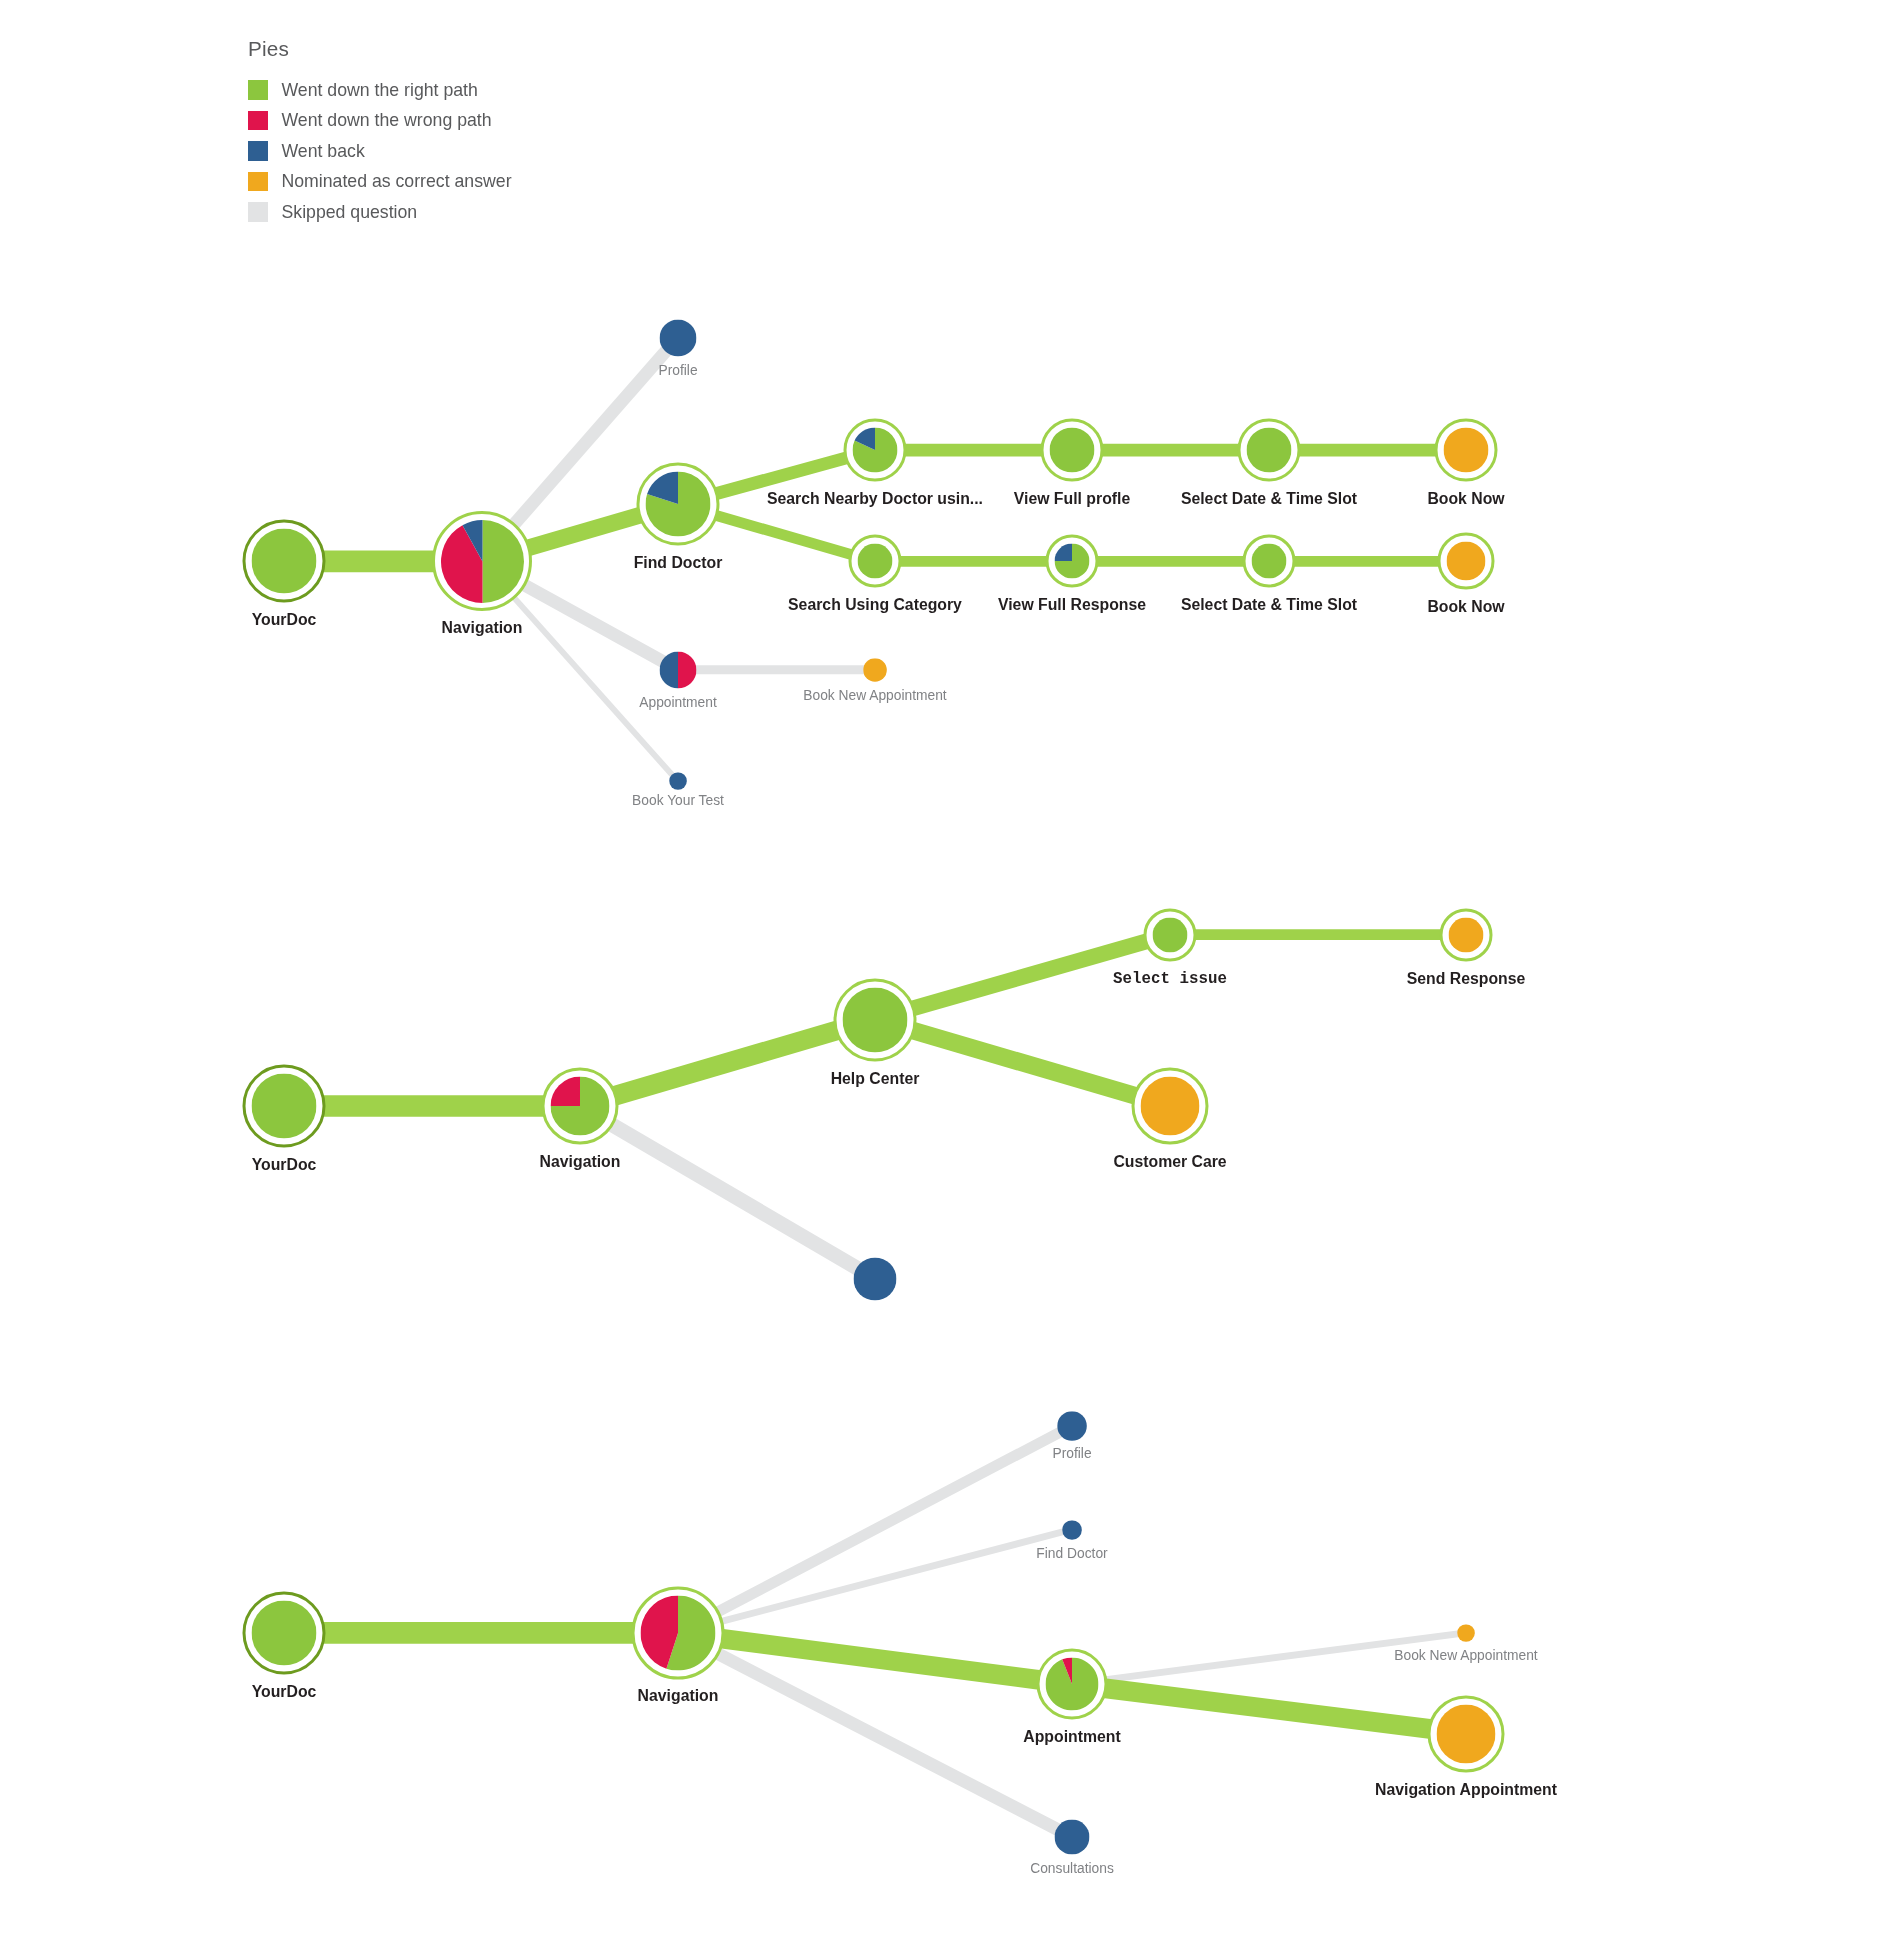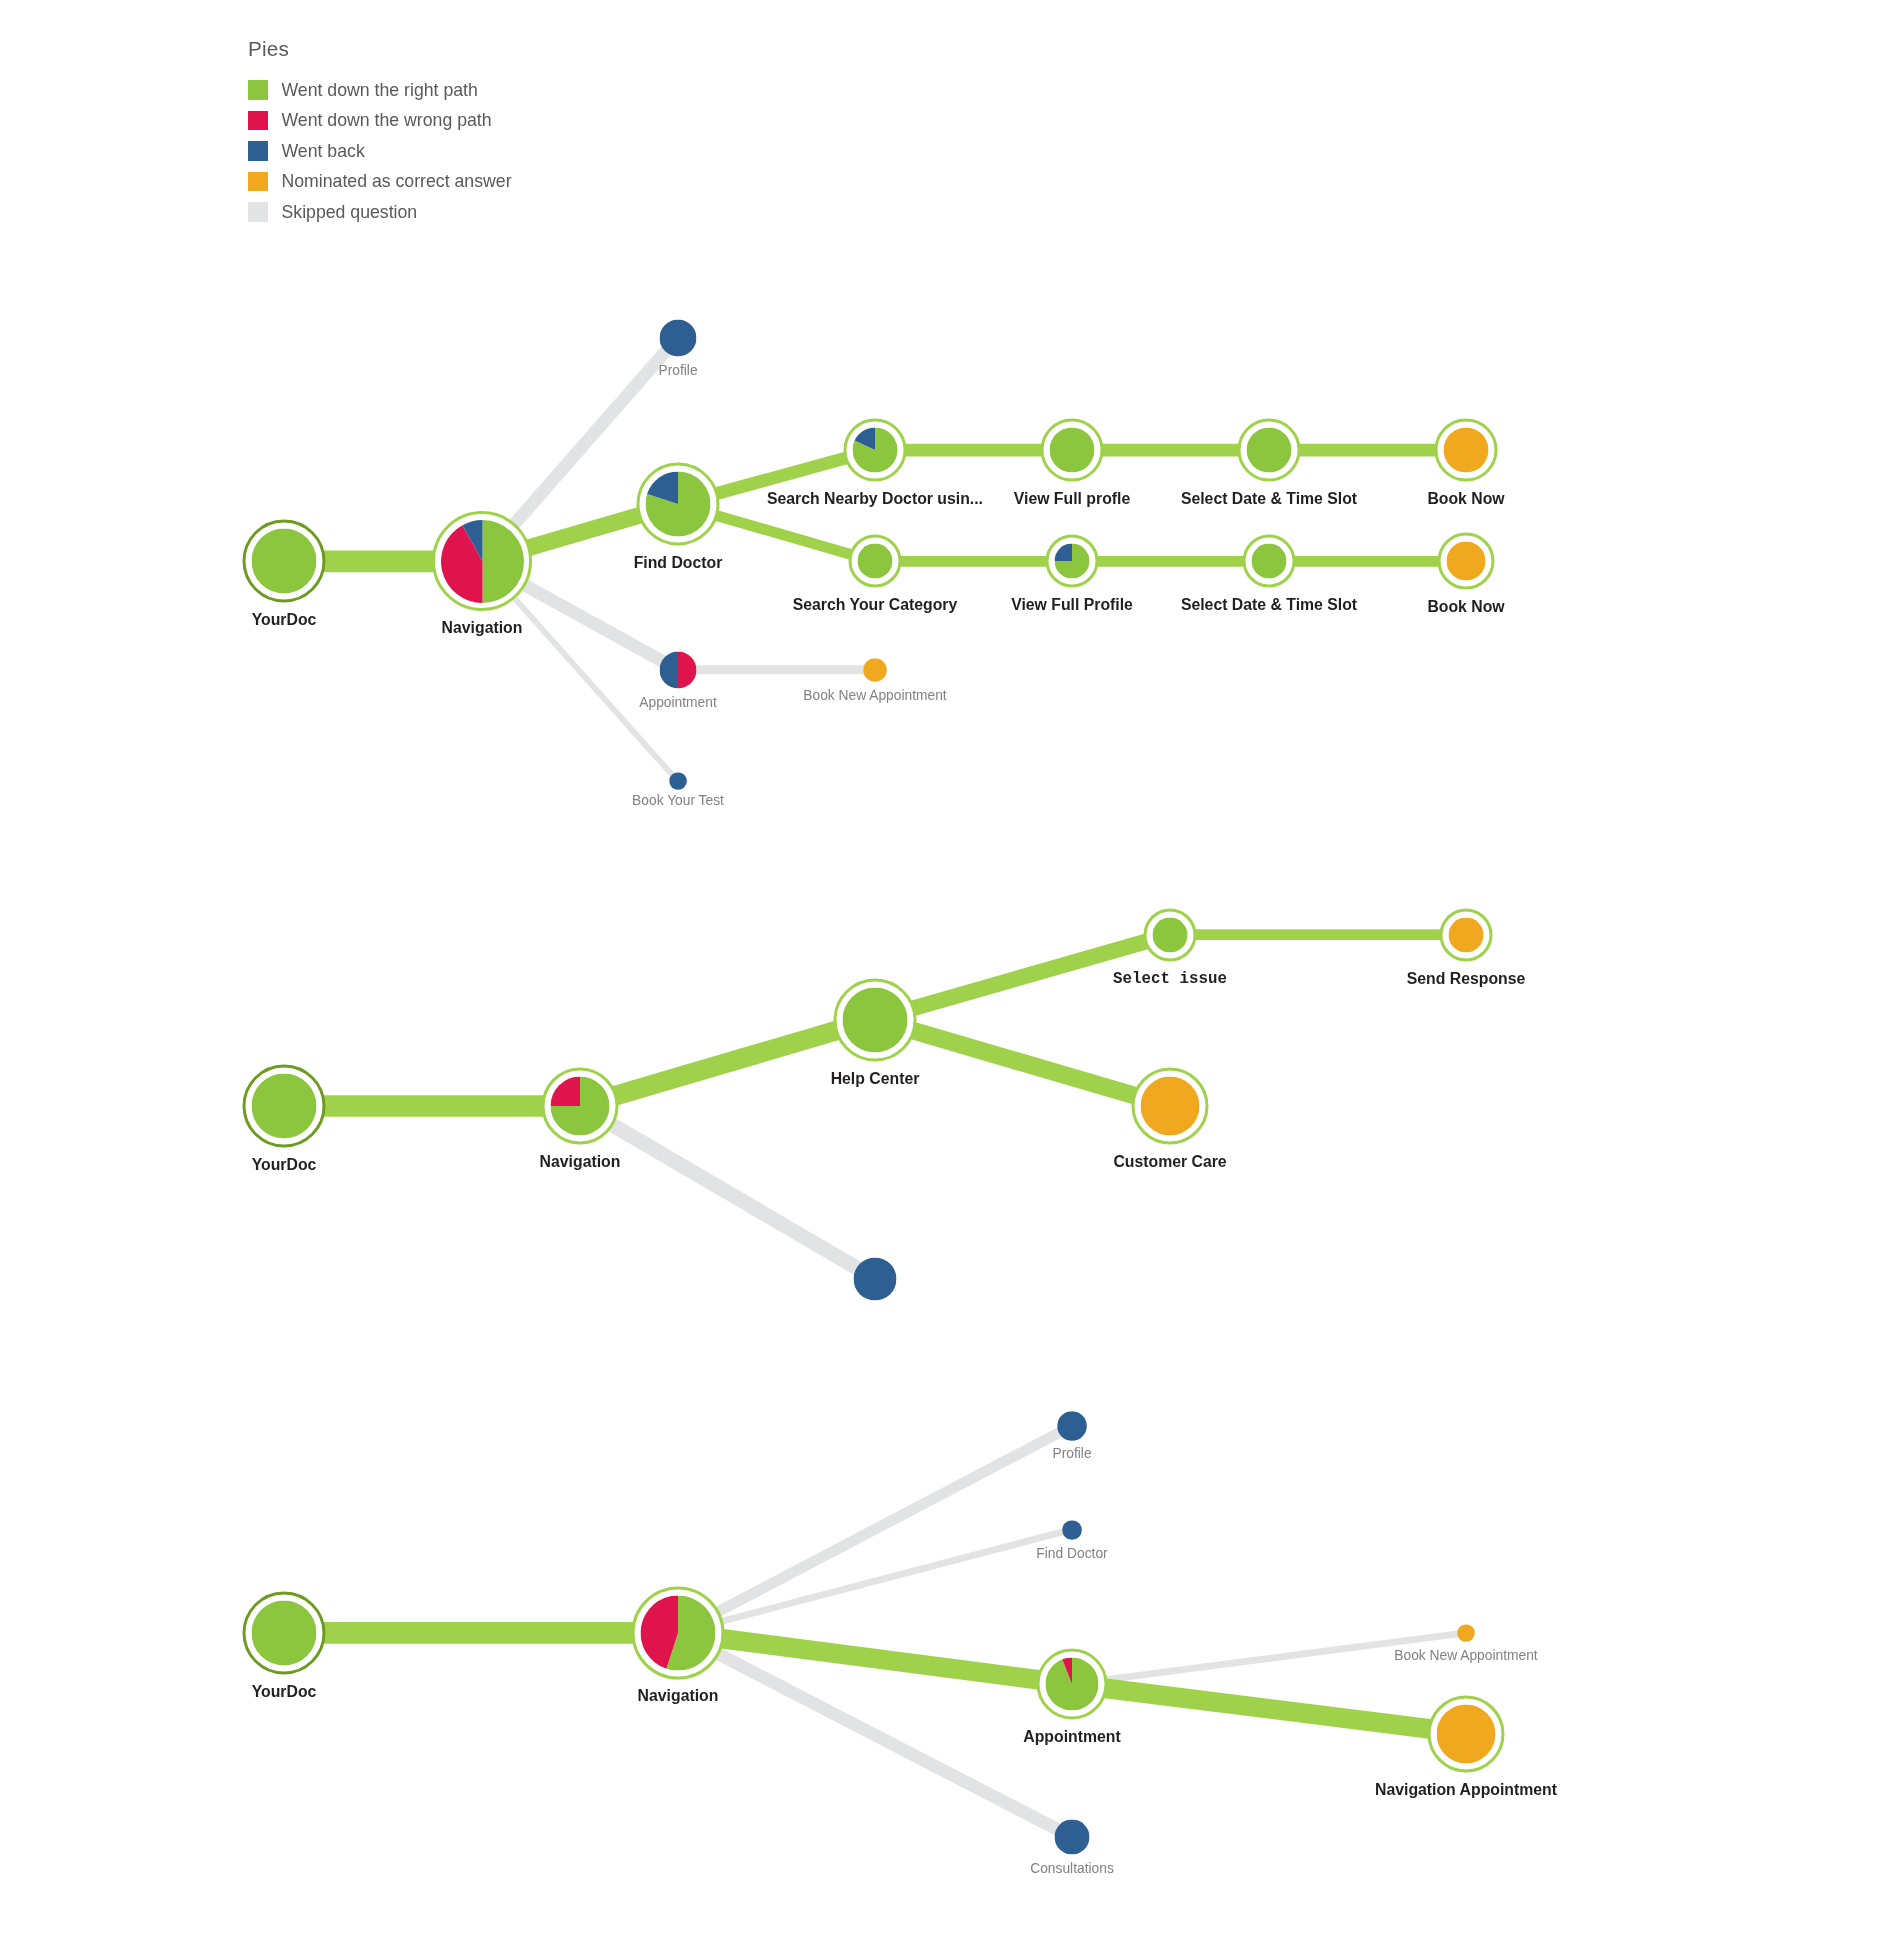--- a/index.html
+++ b/index.html
@@ -201,30 +201,30 @@
           </svg>
         </div>
         <div class="node-label lbl-major" style="top: 71px;">Book Now</div>
       </div>
       <div class="node" style="left: 875px; top: 561px;">
         <div style="position: relative; width: 53px; height: 53px; display: flex; align-items: center; justify-content: center; border-radius: 50%; border: 3.9px solid rgb(159, 210, 74); background: rgb(255, 255, 255);">
           <svg width="35" height="35" viewBox="0 0 36 36">
             <circle cx="18" cy="18" r="18" fill="#8cc63e"></circle>
           </svg>
         </div>
-        <div class="node-label lbl-major" style="top: 61px;">Search Your Category</div>
+        <div class="node-label lbl-major" style="top: 61px;">Search Using Category</div>
       </div>
       <div class="node" style="left: 1072px; top: 561px;">
         <div style="position: relative; width: 53px; height: 53px; display: flex; align-items: center; justify-content: center; border-radius: 50%; border: 3.9px solid rgb(159, 210, 74); background: rgb(255, 255, 255);">
           <svg width="35" height="35" viewBox="0 0 36 36">
             <path d="M 18 18 L 18 0 A 18 18 0 1 1 0 18.000000000000004 Z" fill="#8cc63e"></path>
             <path d="M 18 18 L 0 18.000000000000004 A 18 18 0 0 1 17.999999999999996 0 Z" fill="#2e5f92"></path>
           </svg>
         </div>
-        <div class="node-label lbl-major" style="top: 61px;">View Full Profile</div>
+        <div class="node-label lbl-major" style="top: 61px;">View Full Response</div>
       </div>
       <div class="node" style="left: 1269px; top: 561px;">
         <div style="position: relative; width: 53px; height: 53px; display: flex; align-items: center; justify-content: center; border-radius: 50%; border: 3.9px solid rgb(159, 210, 74); background: rgb(255, 255, 255);">
           <svg width="35" height="35" viewBox="0 0 36 36">
             <circle cx="18" cy="18" r="18" fill="#8cc63e"></circle>
           </svg>
         </div>
         <div class="node-label lbl-major" style="top: 61px;">Select Date &amp; Time Slot</div>
       </div>
       <div class="node" style="left: 1466px; top: 561px;">

